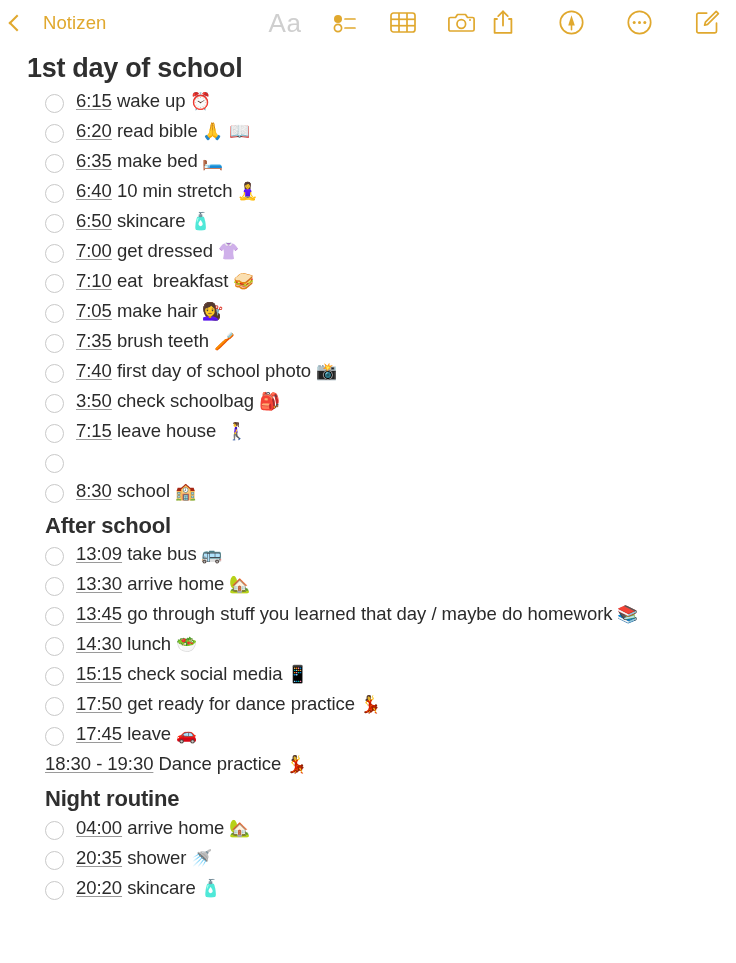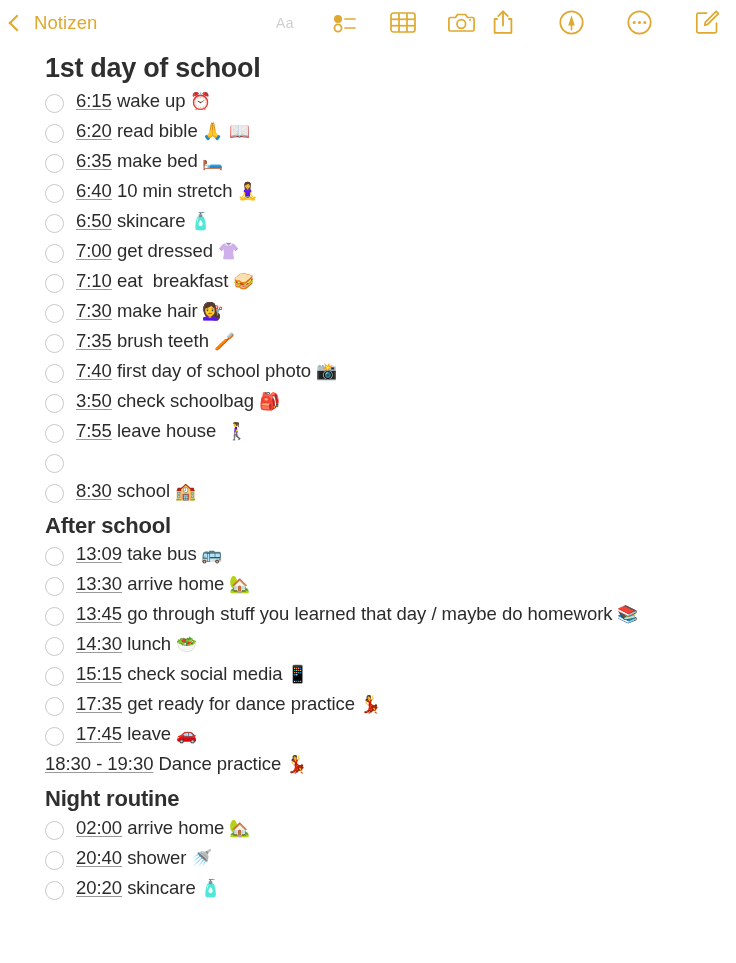--- a/index.html
+++ b/index.html
@@ -22,21 +22,21 @@
     height: 45px;
     width: 736px;
     background: #ffffff;
     display: flex;
     align-items: center;
     box-sizing: border-box;
   }
   #back-button {
     display: flex;
     align-items: center;
-    gap: 11px;
+    gap: 20px;
     margin-left: 11px;
     cursor: pointer;
     user-select: none;
   }
   #back-button .chev {
     display: block;
     width: 10px;
     height: 10px;
     border-left: 2.4px solid #E0A82E;
     border-bottom: 2.4px solid #E0A82E;
@@ -71,39 +71,39 @@
     width: 30px;
     height: 30px;
     display: flex;
     align-items: center;
     justify-content: center;
     cursor: pointer;
   }
   .tb-btn svg { display: block; overflow: visible; }
   #aa-button {
     color: #cfcfcf;
-    font-size: 14px;
+    font-size: 26px;
     line-height: 1;
     letter-spacing: 0.5px;
     cursor: default;
     width: 34px;
   }
 
   
   #note-body {
     padding: 0;
     margin: 0;
   }
   .note-title {
     font-size: 27px;
     font-weight: bold;
     color: #2f2f2f;
     letter-spacing: -0.3px;
     margin: 0;
-    padding: 8px 0 5px 45px;
+    padding: 8px 0 5px 27px;
     line-height: 1.15;
   }
   .section-heading {
     font-size: 22px;
     font-weight: bold;
     color: #2f2f2f;
     letter-spacing: -0.2px;
     margin: 0;
     padding: 4px 0 3px 45px;
     line-height: 1.2;
@@ -275,37 +275,37 @@
       <div class="check-row">
         <span class="checkbox"></span>
         <span class="row-text"><span class="time-link">7:00</span> get dressed <span class="emo">👚</span></span>
       </div>
       <div class="check-row">
         <span class="checkbox"></span>
         <span class="row-text"><span class="time-link">7:10</span> eat  breakfast <span class="emo">🥪</span></span>
       </div>
       <div class="check-row">
         <span class="checkbox"></span>
-        <span class="row-text"><span class="time-link">7:30</span> make hair <span class="emo">💇‍♀️</span></span>
+        <span class="row-text"><span class="time-link">7:05</span> make hair <span class="emo">💇‍♀️</span></span>
       </div>
       <div class="check-row">
         <span class="checkbox"></span>
         <span class="row-text"><span class="time-link">7:35</span> brush teeth <span class="emo">🪥</span></span>
       </div>
       <div class="check-row">
         <span class="checkbox"></span>
         <span class="row-text"><span class="time-link">7:40</span> first day of school photo <span class="emo">📸</span></span>
       </div>
       <div class="check-row">
         <span class="checkbox"></span>
         <span class="row-text"><span class="time-link">3:50</span> check schoolbag <span class="emo">🎒</span></span>
       </div>
       <div class="check-row">
         <span class="checkbox"></span>
-        <span class="row-text"><span class="time-link">7:55</span> leave house  <span class="emo">🚶‍♀️</span></span>
+        <span class="row-text"><span class="time-link">7:15</span> leave house  <span class="emo">🚶‍♀️</span></span>
       </div>
       <div class="check-row">
         <span class="checkbox"></span>
       </div>
       <div class="check-row">
         <span class="checkbox"></span>
         <span class="row-text"><span class="time-link">8:30</span> school <span class="emo">🏫</span></span>
       </div>
       <div class="section-heading">After school</div>
       <div class="check-row">
@@ -323,36 +323,36 @@
       <div class="check-row">
         <span class="checkbox"></span>
         <span class="row-text"><span class="time-link">14:30</span> lunch <span class="emo">🥗</span></span>
       </div>
       <div class="check-row">
         <span class="checkbox"></span>
         <span class="row-text"><span class="time-link">15:15</span> check social media <span class="emo">📱</span></span>
       </div>
       <div class="check-row">
         <span class="checkbox"></span>
-        <span class="row-text"><span class="time-link">17:35</span> get ready for dance practice <span class="emo">💃</span></span>
+        <span class="row-text"><span class="time-link">17:50</span> get ready for dance practice <span class="emo">💃</span></span>
       </div>
       <div class="check-row">
         <span class="checkbox"></span>
         <span class="row-text"><span class="time-link">17:45</span> leave <span class="emo">🚗</span></span>
       </div>
       <div class="plain-row">
         <span class="row-text"><span class="time-link">18:30 - 19:30</span> Dance practice <span class="emo">💃</span></span>
       </div>
       <div class="section-heading">Night routine</div>
       <div class="check-row">
         <span class="checkbox"></span>
-        <span class="row-text"><span class="time-link">02:00</span> arrive home <span class="emo">🏡</span></span>
-      </div>
-      <div class="check-row">
-        <span class="checkbox"></span>
-        <span class="row-text"><span class="time-link">20:40</span> shower <span class="emo">🚿</span></span>
+        <span class="row-text"><span class="time-link">04:00</span> arrive home <span class="emo">🏡</span></span>
+      </div>
+      <div class="check-row">
+        <span class="checkbox"></span>
+        <span class="row-text"><span class="time-link">20:35</span> shower <span class="emo">🚿</span></span>
       </div>
       <div class="check-row">
         <span class="checkbox"></span>
         <span class="row-text"><span class="time-link">20:20</span> skincare <span class="emo">🧴</span></span>
       </div>
     </div>
 </div>
 
 </body></html>

